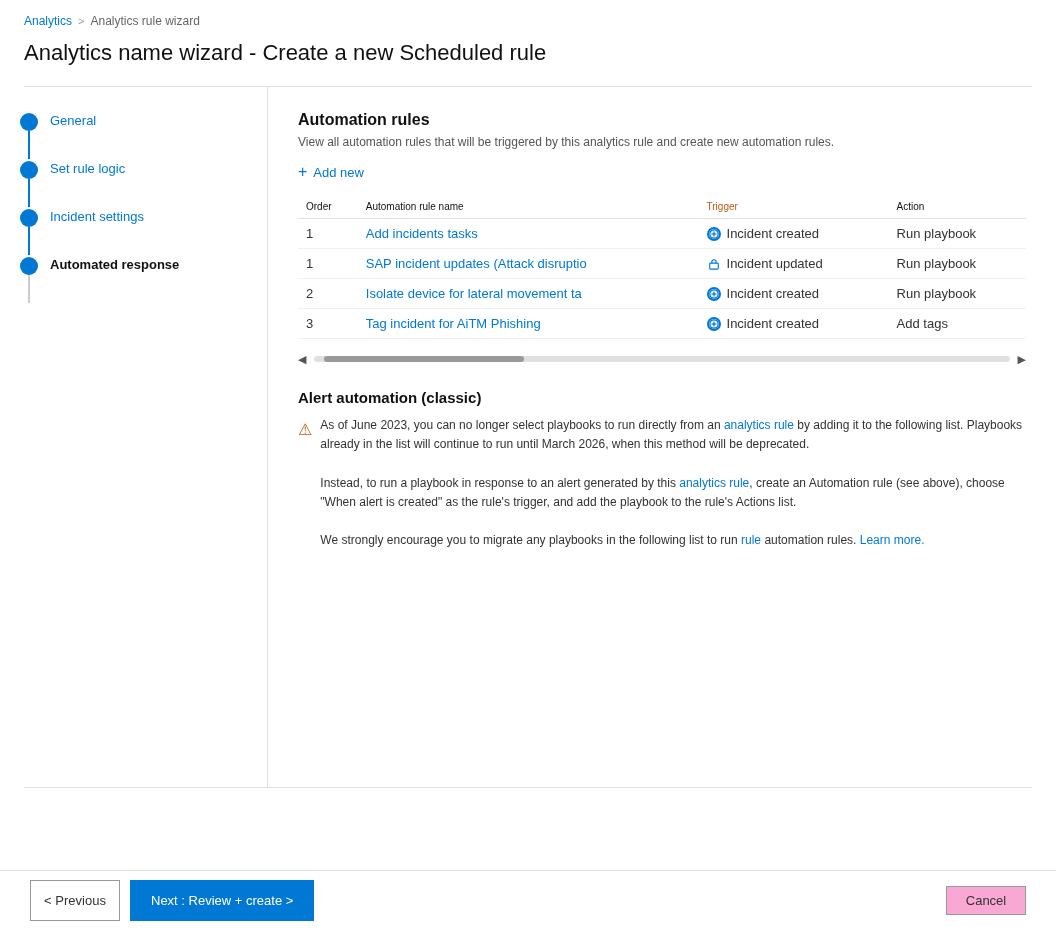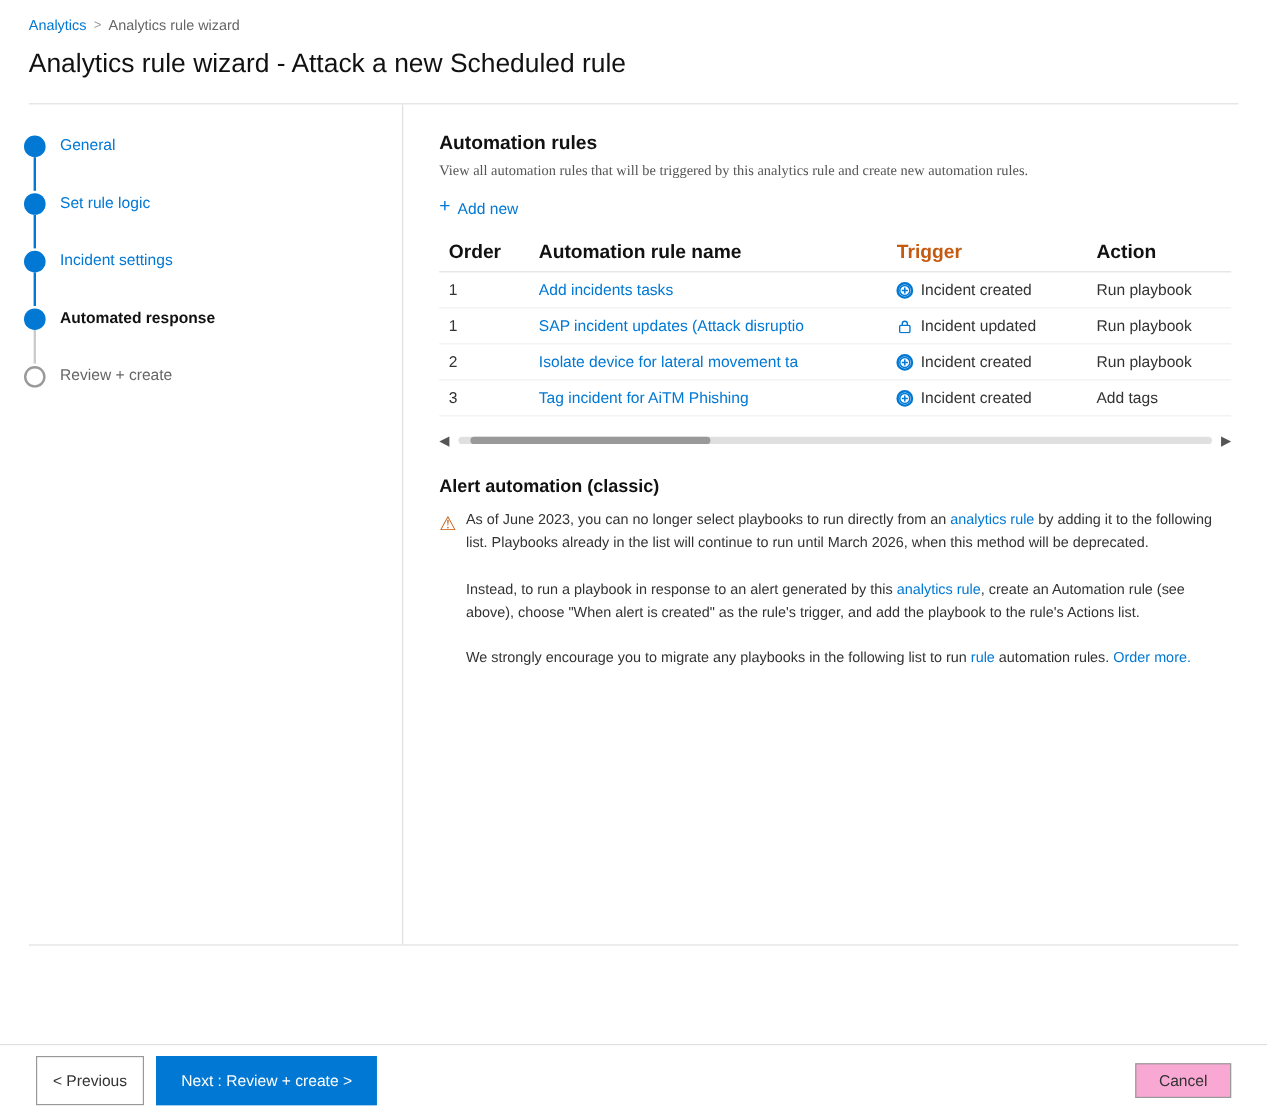--- a/index.html
+++ b/index.html
@@ -9,43 +9,43 @@
     .breadcrumb a { color: #0078d4; text-decoration: none; }
     .breadcrumb-sep { color: #999; font-size: 11px; }
 
     .page-title { padding: 6px 24px 20px; font-size: 22px; font-weight: 400; color: #111; }
 
     .divider { height: 1px; background: #e0e0e0; margin: 0 24px; }
 
     .main-layout { display: flex; min-height: 700px; }
 
     
-    .sidebar { width: 336px; padding: 24px 20px; border-right: 1px solid #e0e0e0; flex-shrink: 0; }
+    .sidebar { width: 268px; padding: 24px 20px; border-right: 1px solid #e0e0e0; flex-shrink: 0; }
     .step-item { display: flex; align-items: flex-start; gap: 12px; margin-bottom: 0; }
     .step-connector { display: flex; flex-direction: column; align-items: center; }
     .step-dot { width: 18px; height: 18px; border-radius: 50%; background: #0078d4; flex-shrink: 0; margin-top: 2px; }
     .step-dot.empty { background: #fff; border: 2px solid #999; }
     .step-line { width: 2px; height: 28px; background: #0078d4; }
     .step-line.gray { background: #ccc; }
     .step-label { font-size: 13px; color: #0078d4; padding-top: 2px; }
     .step-label.active { font-weight: 700; color: #111; }
     .step-label.inactive { color: #666; }
 
     
     .content { flex: 1; padding: 24px 30px; overflow: auto; }
 
     .section-title { font-size: 16px; font-weight: 600; color: #111; margin-bottom: 6px; }
-    .section-desc { font-size: 12px; color: #555; margin-bottom: 14px; font-family: Liberation Serif, serif; }
+    .section-desc { font-size: 12px; color: #555; margin-bottom: 14px; }
 
     .add-new-btn { display: flex; align-items: center; gap: 6px; color: #0078d4; font-size: 13px; cursor: pointer; margin-bottom: 14px; background: none; border: none; padding: 0; }
     .plus-icon { font-size: 16px; font-weight: 300; }
 
     
     .automation-table { width: 100%; border-collapse: collapse; margin-bottom: 10px; }
-    .automation-table th { text-align: left; font-size: 16px; font-weight: 700; color: #111; padding: 6px 8px; border-bottom: 1px solid #e0e0e0; }
+    .automation-table th { text-align: left; font-size: 10px; font-weight: 400; color: #111; padding: 6px 8px; border-bottom: 1px solid #e0e0e0; }
     .automation-table th.trigger-col { color: #c55a11; }
     .automation-table td { padding: 7px 8px; font-size: 13px; border-bottom: 1px solid #f0f0f0; vertical-align: middle; }
     .automation-table td a { color: #0078d4; text-decoration: none; }
     .trigger-cell { display: flex; align-items: center; gap: 6px; }
     .trigger-icon { width: 14px; height: 14px; border-radius: 50%; border: 2px solid #0078d4; display: inline-flex; align-items: center; justify-content: center; flex-shrink: 0; }
     .trigger-icon-lock { border: none; background: none; }
     .trigger-icon svg { width: 12px; height: 12px; }
 
     
     .scroll-area { height: 20px; margin: 8px 0 20px; display: flex; align-items: center; gap: 8px; }
@@ -72,21 +72,21 @@
   </style>
 </head>
 <body>
 
 <div class="breadcrumb">
   <a>Analytics</a>
   <span class="breadcrumb-sep">&gt;</span>
   <span>Analytics rule wizard</span>
 </div>
 
-<h1 class="page-title">Analytics rule wizard - Attack a new Scheduled rule</h1>
+<h1 class="page-title">Analytics name wizard - Create a new Scheduled rule</h1>
 
 <div class="divider"></div>
 
 <div class="main-layout">
 
   <div class="sidebar">
 
     <div class="step-item">
       <div class="step-connector">
         <div class="step-dot"></div>
@@ -112,26 +112,20 @@
     </div>
 
     <div class="step-item">
       <div class="step-connector">
         <div class="step-dot"></div>
         <div class="step-line gray"></div>
       </div>
       <span class="step-label active">Automated response</span>
     </div>
 
-    <div class="step-item">
-      <div class="step-connector">
-        <div class="step-dot empty"></div>
-      </div>
-      <span class="step-label inactive">Review + create</span>
-    </div>
 
   </div>
 
   <div class="content content-area">
 
     <div class="section-title">Automation rules</div>
     <div class="section-desc">View all automation rules that will be triggered by this analytics rule and create new automation rules.</div>
 
     <button class="add-new-btn">
       <span class="plus-icon">+</span>
@@ -225,21 +219,21 @@
       </div>
       <span class="scroll-arrow">▶</span>
     </div>
 
     <div class="alert-section-title">Alert automation (classic)</div>
     <div class="alert-box">
       <span class="warning-icon">⚠</span>
       <div class="alert-text">
         As of June 2023, you can no longer select playbooks to run directly from an <span class="blue">analytics rule</span> by adding it to the following list. Playbooks already in the list will continue to run until March 2026, when this method will be deprecated.<br><br>
         Instead, to run a playbook in response to an alert generated by this <span class="blue">analytics rule</span>, create an Automation rule (see above), choose "When alert is created" as the rule's trigger, and add the playbook to the rule's Actions list.<br><br>
-        We strongly encourage you to migrate any playbooks in the following list to run <span class="blue">rule</span> automation rules. <a href="#">Order more.</a>
+        We strongly encourage you to migrate any playbooks in the following list to run <span class="blue">rule</span> automation rules. <a href="#">Learn more.</a>
       </div>
     </div>
 
   </div>
 </div>
 
 <div class="divider"></div>
 
 <div class="bottom-bar">
   <div class="bottom-left">

